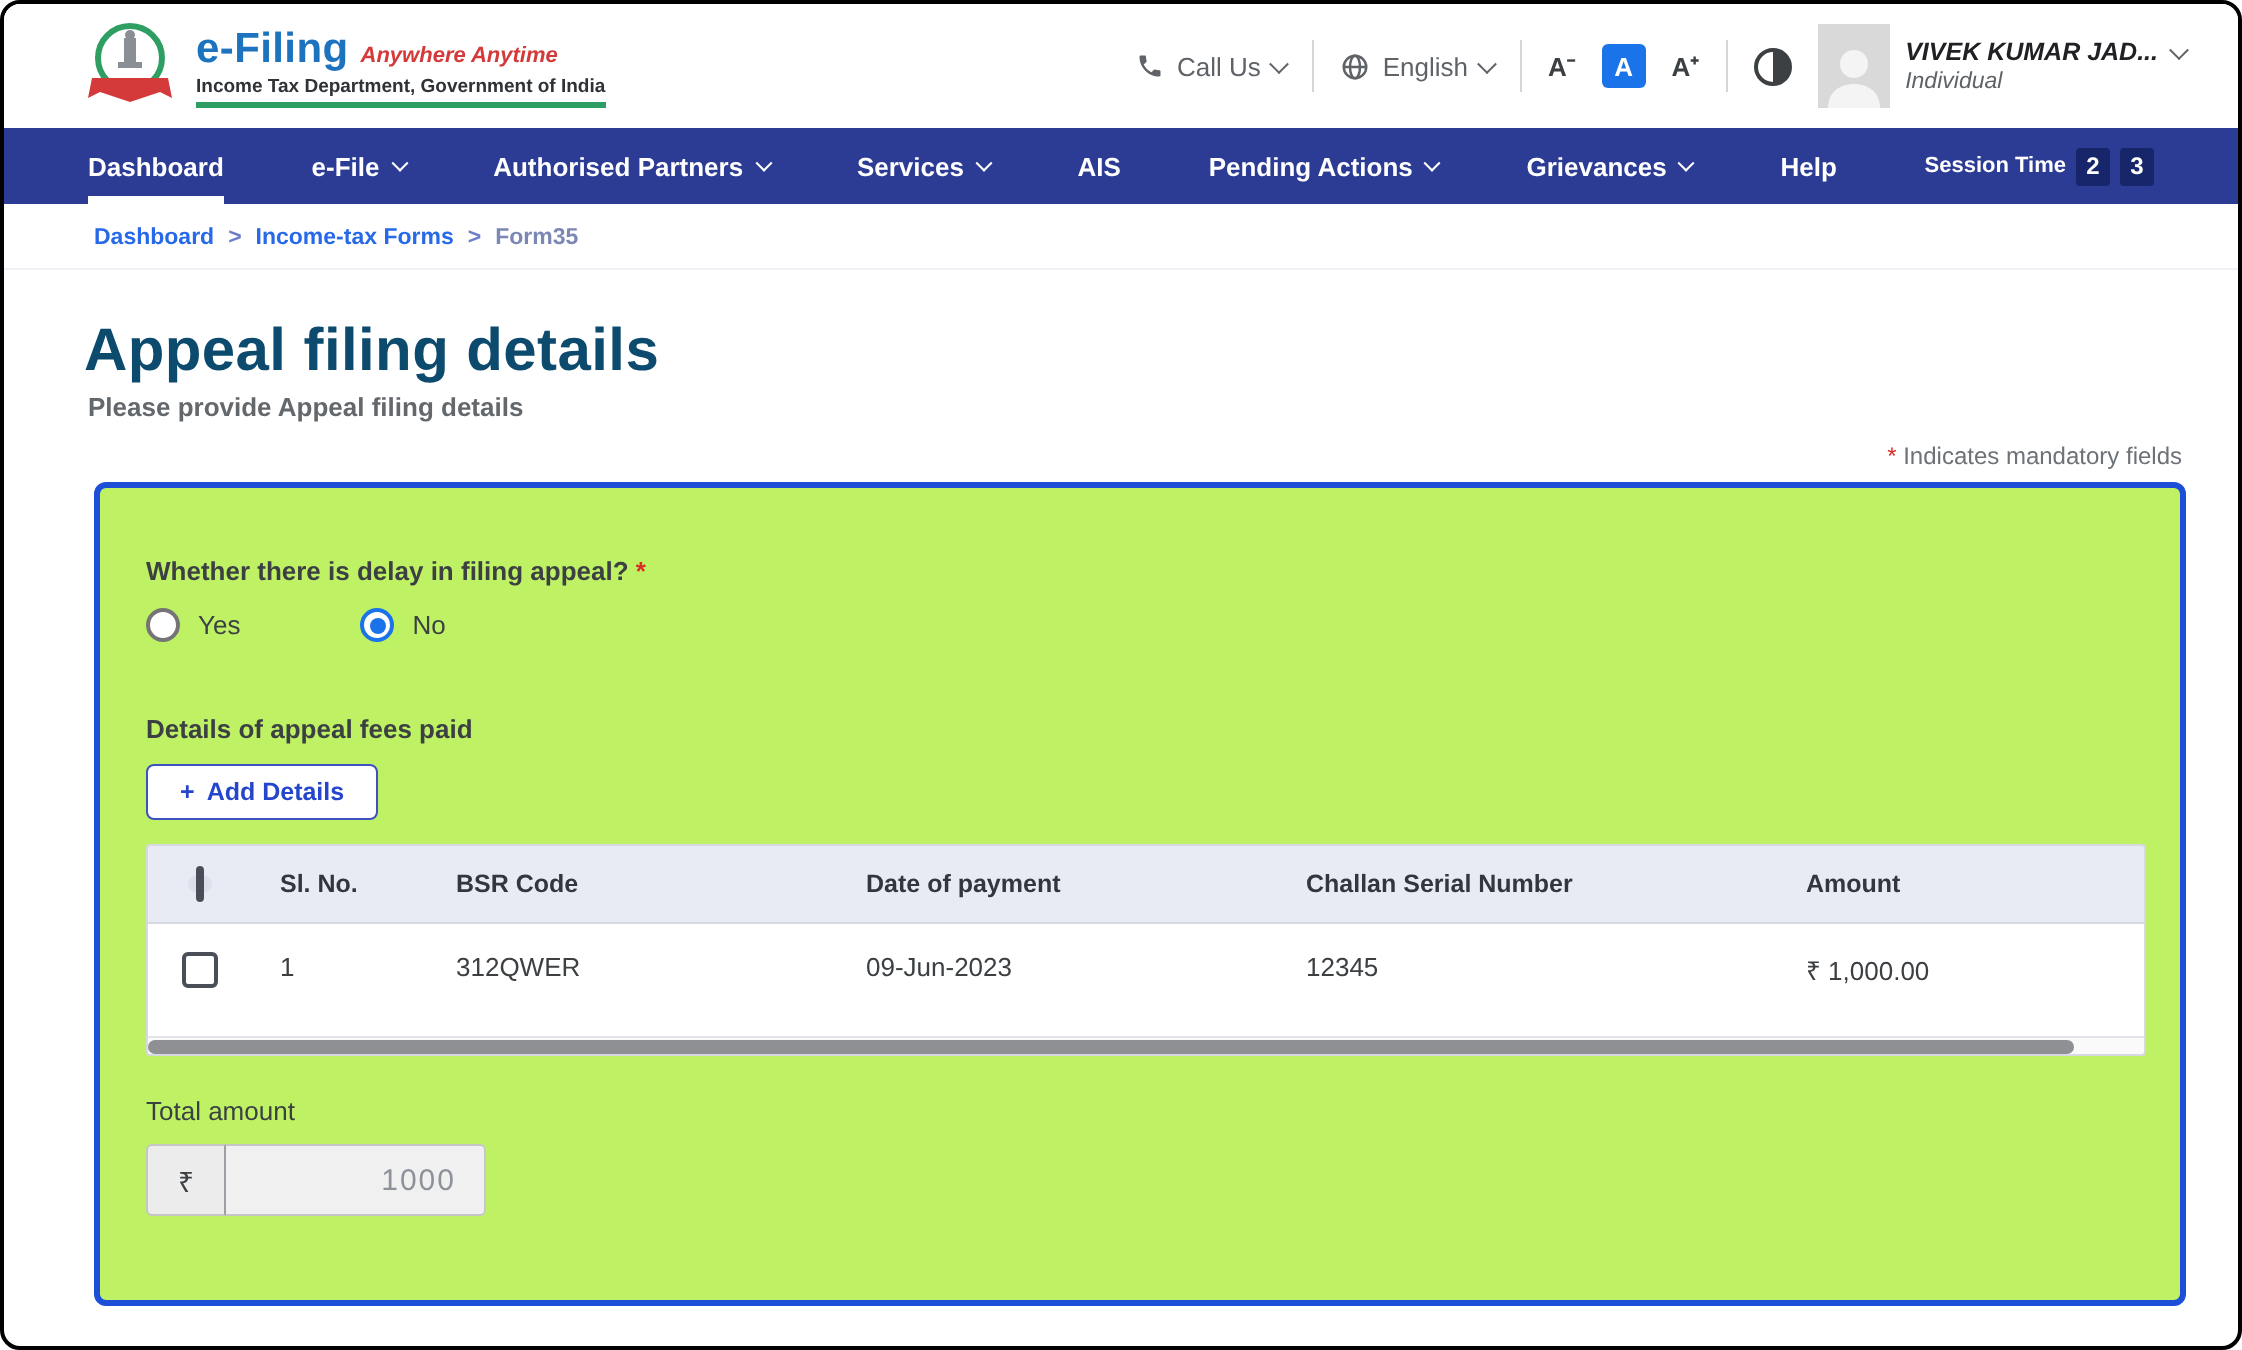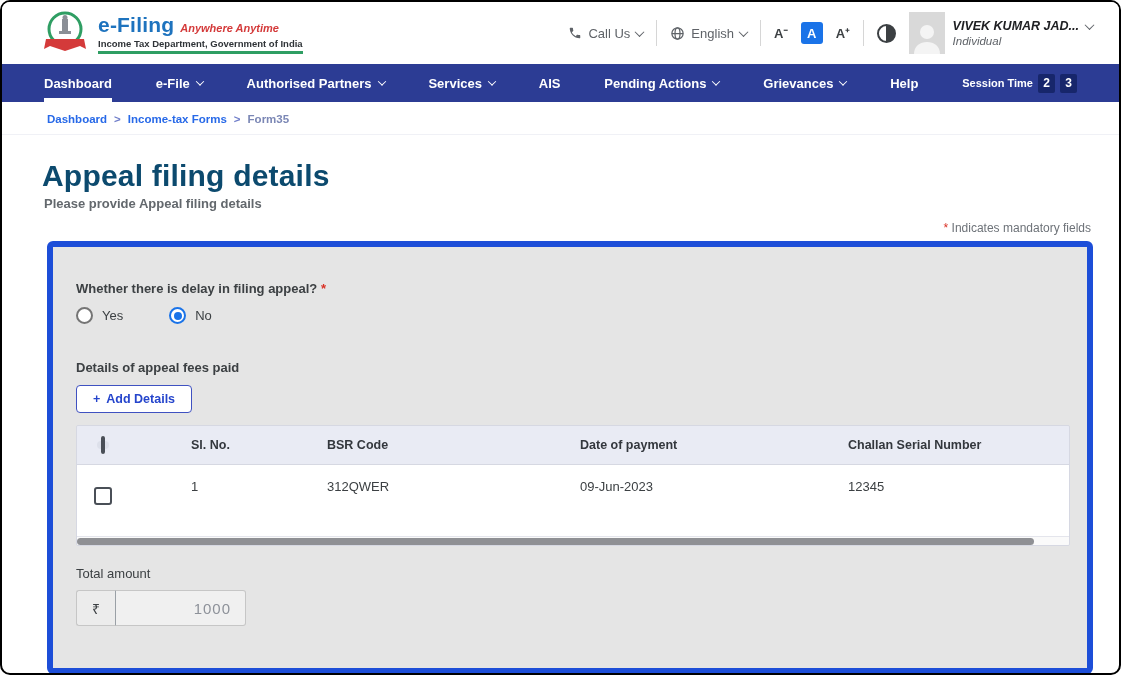--- a/index.html
+++ b/index.html
@@ -56,38 +56,38 @@
                 border-bottom:1px solid #f0f1f6; }
   .crumb-link { color:#2769e8; cursor:pointer; }
   .crumb-sep { color:#6f7dc9; }
   .crumb-current { color:#7b87b5; }
   
   .page-title { margin:24px 0 3px 40px; font-size:30px; font-weight:800; color:#0c4a6e; letter-spacing:.2px; }
   .page-subtitle { margin-left:42px; font-size:13px; font-weight:700; color:#63686d; }
   .mandatory-note { text-align:right; margin:10px 28px 6px 0; font-size:12px; color:#6d7278; }
   .red { color:#d93025; }
   
-  .card { margin:4px 26px 0 45px; border:6px solid #1d4ed8; border-radius:6px; background:#e5e5e5;
+  .card { margin:4px 26px 0 45px; border:3px solid #1d4ed8; border-radius:6px; background:#bef264;
           padding:34px 17px 42px 23px; }
   .question { font-size:13px; color:#3c4043; font-weight:600; }
-  .radio-row { display:flex; align-items:center; gap:46px; margin-top:11px; }
+  .radio-row { display:flex; align-items:center; gap:60px; margin-top:11px; }
   .radio-opt { display:flex; align-items:center; gap:9px; font-size:13px; color:#3c4043; cursor:pointer; }
   .radio { width:17px; height:17px; border-radius:50%; border:2px solid #757575; background:#fff; position:relative; }
   .radio.checked { border-color:#1a73e8; }
   .radio.checked::after { content:""; position:absolute; inset:2.5px; border-radius:50%; background:#1a73e8; }
   .fees-label { margin-top:36px; font-size:13px; font-weight:700; color:#3c4043; }
   .fees-toolbar { display:flex; justify-content:space-between; align-items:center; margin-top:10px; }
   .add-details-btn { border:1px solid #3f51c1; color:#2545cc; background:#fff; font-size:12.5px; font-weight:700;
                      padding:6px 16px; border-radius:4px; cursor:pointer; display:flex; gap:6px; align-items:center; }
   .gray-btns { display:flex; gap:13px; }
   .gray-btn { border:1px solid #d8dade; color:#8e9196; background:#fff; font-size:12px;
               padding:5px 15px; border-radius:4px; cursor:pointer; display:flex; gap:7px; align-items:center; }
   
   .fees-table { margin-top:12px; border:1px solid #d6d8e2; border-radius:2px; overflow:hidden; }
-  .t-row { display:grid; grid-template-columns:52px 88px 205px 220px 250px 1fr; align-items:center;gap:48px; }
+  .t-row { display:grid; grid-template-columns:52px 88px 205px 220px 250px 1fr; align-items:center; }
   .t-head { background:#e9ebf4; padding:12px 0; }
   .t-head .t-cell { font-size:12.5px; font-weight:700; color:#33373d; }
   .t-body { background:#fff; border-top:1px solid #d6d8e2; padding:10px 0 24px 0; }
   .t-body .t-cell { font-size:13px; color:#3c4043; align-self:start; padding-top:4px; }
   .t-cell { padding-left:14px; }
   .cb-cell { display:flex; justify-content:center; padding-left:0; }
   .checkbox { width:18px; height:18px; border:2px solid #4a4f57; border-radius:3px; background:#fff; cursor:pointer; }
   .cb-wrap-head { background:#dde0ea; padding:4px; border-radius:5px; line-height:0; }
   .hscroll { height:9px; background:#fafafa; border-top:1px solid #e4e5ec; position:relative; }
   .hscroll-thumb { position:absolute; left:0; top:1px; height:7px; width:96.5%; background:#8f9094; border-radius:4px; cursor:pointer; }

